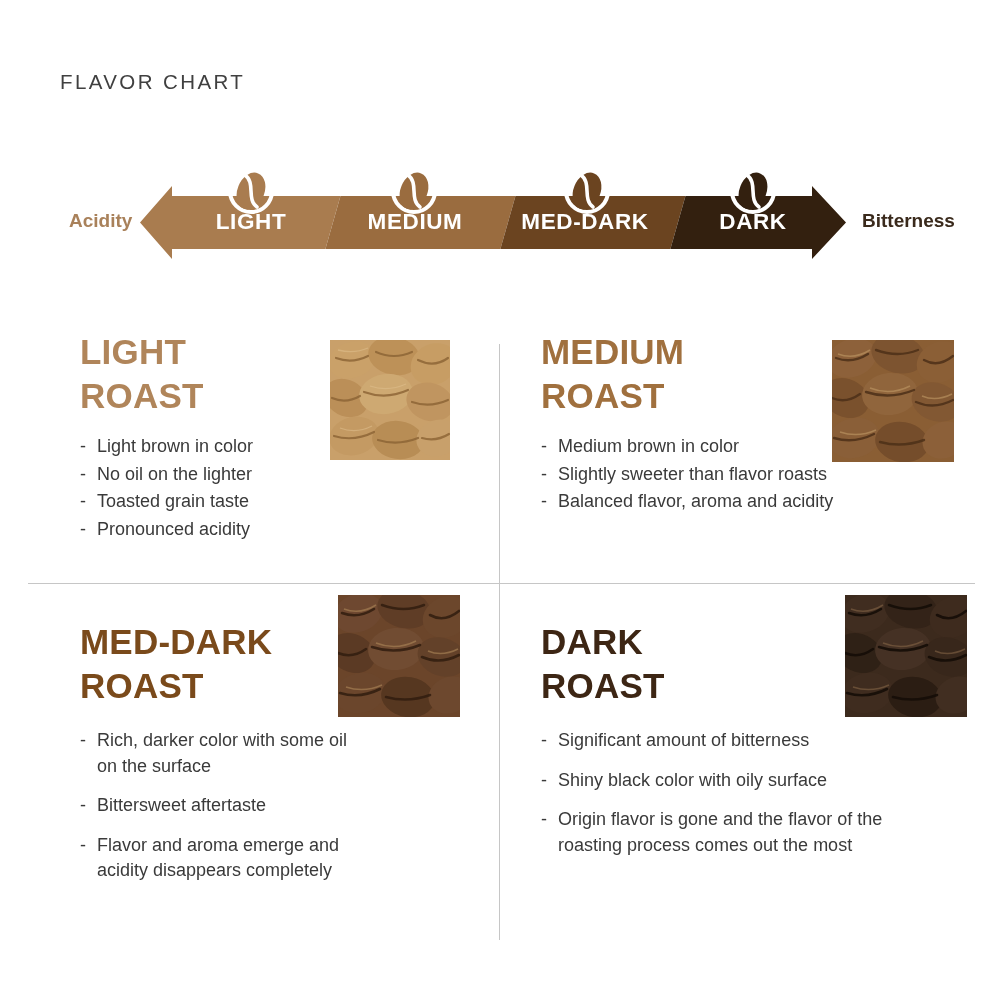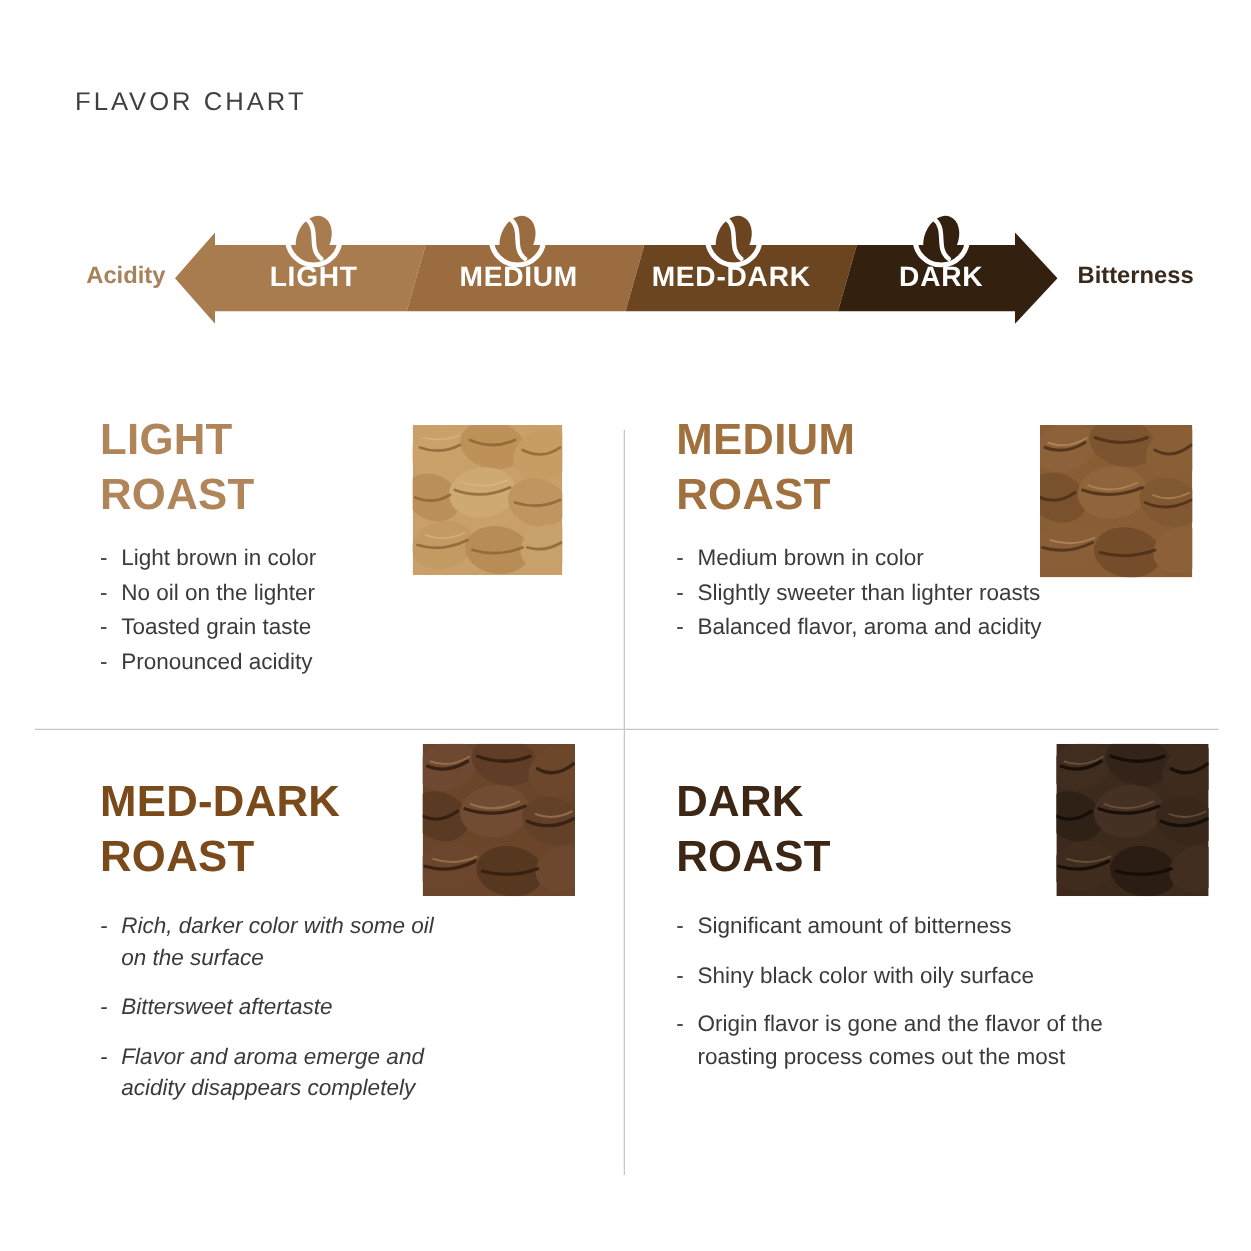--- a/index.html
+++ b/index.html
@@ -138,21 +138,21 @@
     position: absolute;
     left: 0;
     top: 0;
     color: #3a3a3a;
   }
   #panel-light .bullet-list    { margin-top: 16px; }
   #panel-light .bullet-list li { margin-bottom: 2px; }
   #panel-medium .bullet-list    { margin-top: 16px; }
   #panel-medium .bullet-list li { margin-bottom: 2px; }
   #panel-med-dark .bullet-list    { margin-top: 20px; }
-  #panel-med-dark .bullet-list li { margin-bottom: 14px; font-style: italic; }
+  #panel-med-dark .bullet-list li { margin-bottom: 14px; }
   #panel-dark .bullet-list    { margin-top: 20px; }
   #panel-dark .bullet-list li { margin-bottom: 14px; }
 
   
   .bean-photo {
     position: absolute;
     overflow: hidden;
     z-index: 1;
   }
   #photo-light    { left: 330px; top: 340px; width: 120px; height: 120px; }
@@ -380,21 +380,21 @@
     <li>Toasted grain taste</li>
     <li>Pronounced acidity</li>
   </ul>
 </div>
 
 <div class="panel" id="panel-medium">
   <h2 class="panel-heading" id="heading-medium">MEDIUM
 ROAST</h2>
   <ul class="bullet-list">
     <li>Medium brown in color</li>
-    <li>Slightly sweeter than lighter roasts</li>
+    <li>Slightly sweeter than flavor roasts</li>
     <li>Balanced flavor, aroma and acidity</li>
   </ul>
 </div>
 
 <div class="panel" id="panel-med-dark">
   <h2 class="panel-heading" id="heading-med-dark">MED-DARK
 ROAST</h2>
   <ul class="bullet-list">
     <li style="max-width:260px">Rich, darker color with some oil on the surface</li>
     <li style="max-width:300px">Bittersweet aftertaste</li>

